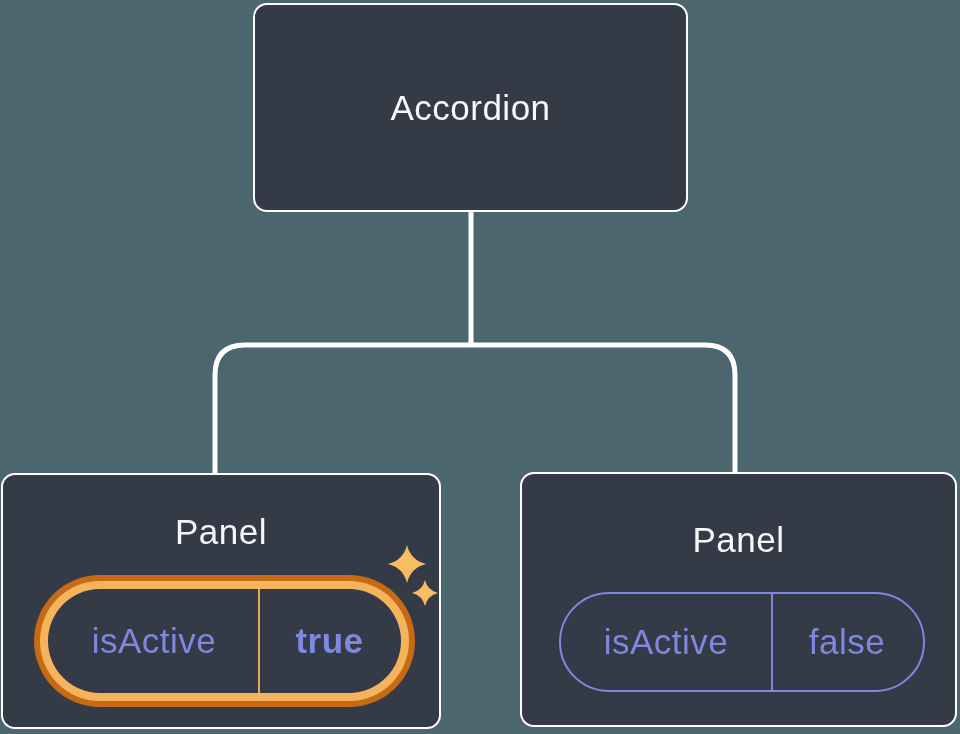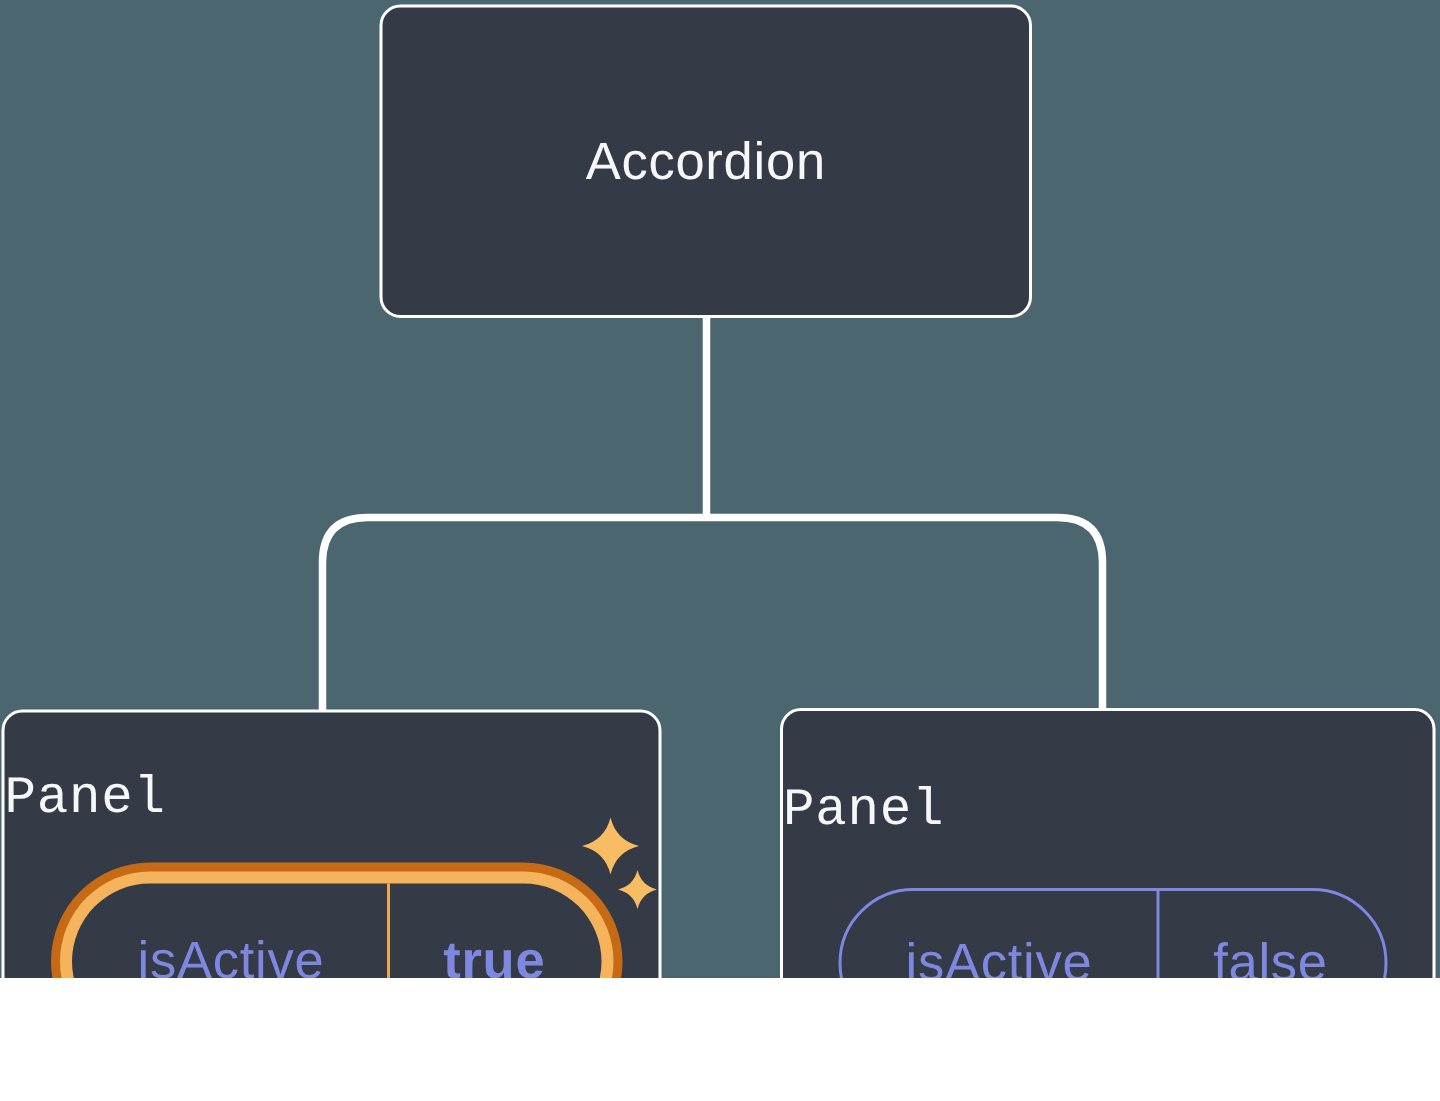--- a/index.html
+++ b/index.html
@@ -3,21 +3,21 @@
 <meta charset="utf-8">
 <style>
   html, body {
     margin: 0;
     padding: 0;
     font-family: "Liberation Sans", "DejaVu Sans", sans-serif;
   }
   .canvas {
     position: relative;
     width: 960px;
-    height: 652px;
+    height: 734px;
     background: #4C6670;
     overflow: hidden;
   }
   .connectors {
     position: absolute;
     left: 0; top: 0;
     width: 960px; height: 734px;
   }
   .node {
     position: absolute;
@@ -44,25 +44,25 @@
     width: 440px; height: 256px;
   }
   .node-panel-right {
     left: 520px; top: 472px;
     width: 437px; height: 255px;
   }
   .panel-title {
     position: absolute;
     left: 0;
     width: 100%;
+    text-align: center;
     color: #F6F7F9;
     font-size: 35px;
     font-weight: 500;
     letter-spacing: 0.5px;
-    font-family: Liberation Mono, monospace;
   }
   .node-panel-left .panel-title { top: 37px; }
   .node-panel-right .panel-title { top: 46px; }
 
   .pill {
     position: absolute;
     box-sizing: border-box;
     border-radius: 999px;
     display: flex;
     align-items: stretch;

